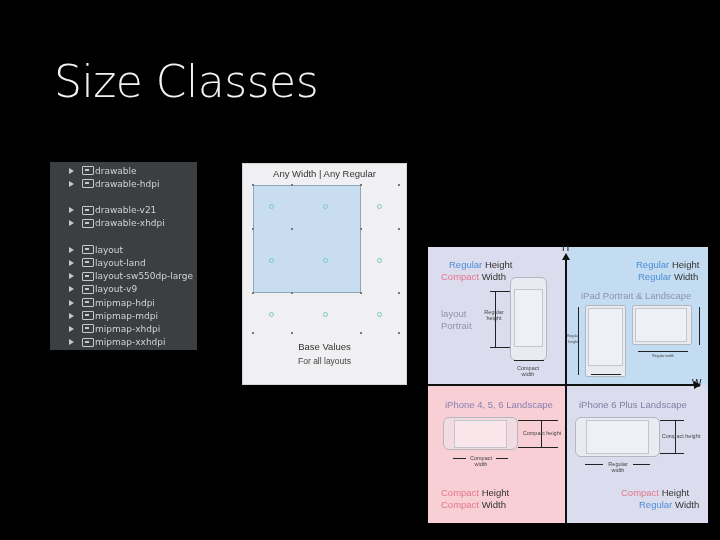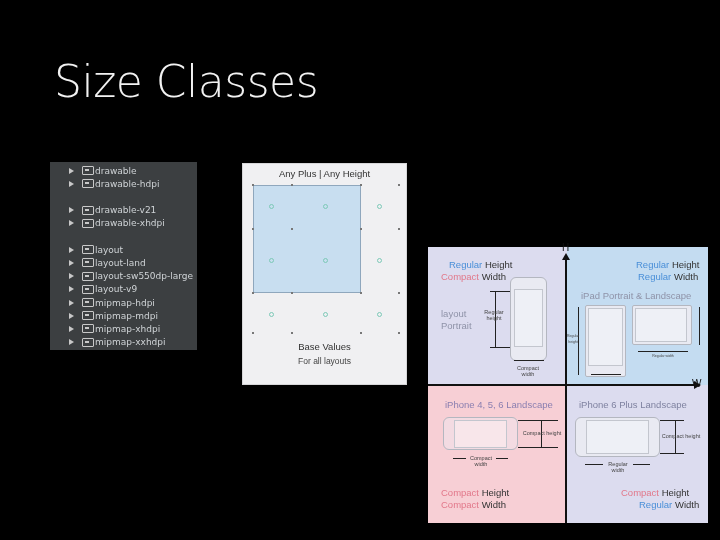--- a/index.html
+++ b/index.html
@@ -103,21 +103,21 @@
       <span class="tree-label">mipmap-xhdpi</span>
     </div>
     <div class="tree-row" style="top: 173.6px; width: 147px;">
       <span class="tri"></span>
       <span class="folder"></span>
       <span class="tree-label">mipmap-xxhdpi</span>
     </div>
   </div>
 
 <div class="anyw">
-  <div class="anyw-title">Any Plus | Any Height</div>
+  <div class="anyw-title">Any Width | Any Regular</div>
   <div class="anyw-sel"></div>
   <div id="grid-dots">
       <div class="dot" style="left: 26px; top: 40px;"></div>
       <div class="dot" style="left: 26px; top: 94px;"></div>
       <div class="dot" style="left: 26px; top: 148px;"></div>
       <div class="dot" style="left: 80px; top: 40px;"></div>
       <div class="dot" style="left: 80px; top: 94px;"></div>
       <div class="dot" style="left: 80px; top: 148px;"></div>
       <div class="dot" style="left: 134px; top: 40px;"></div>
       <div class="dot" style="left: 134px; top: 94px;"></div>

